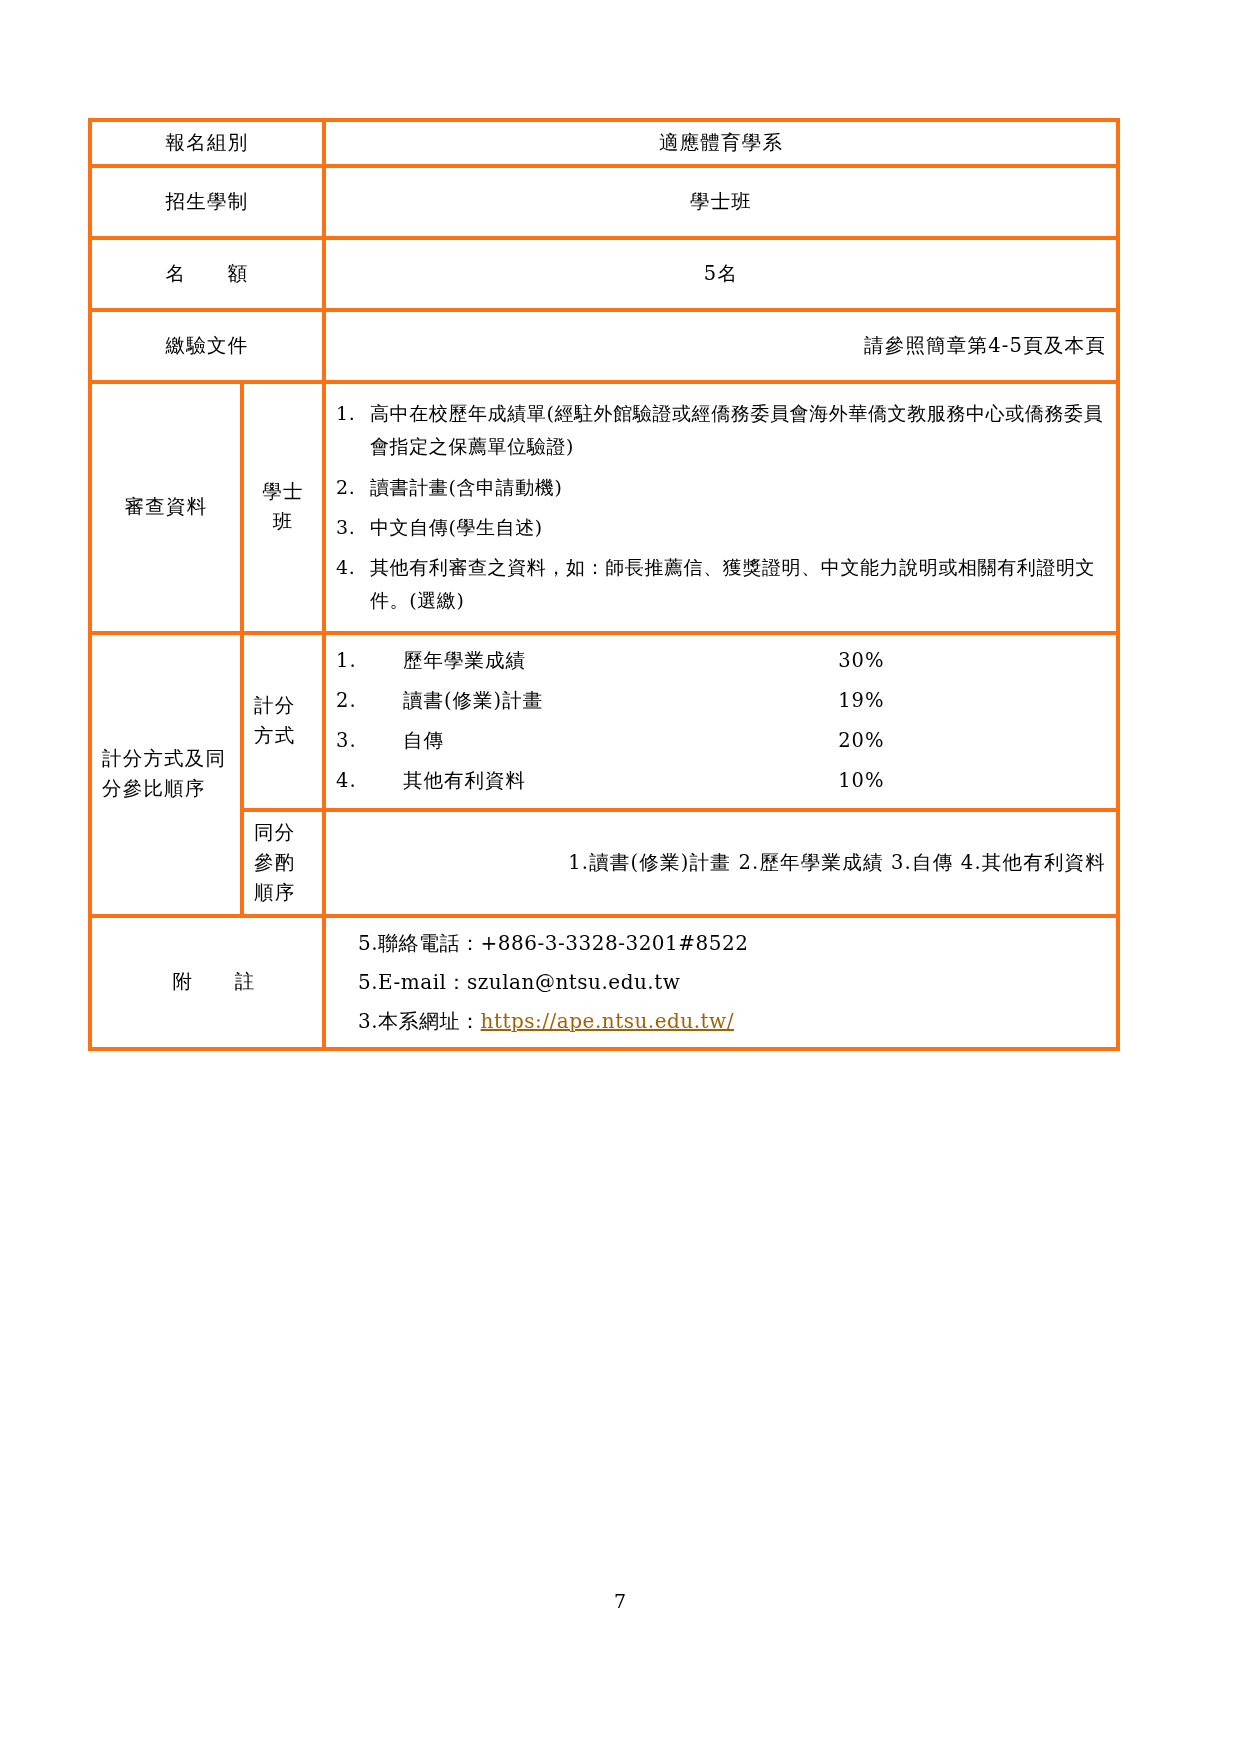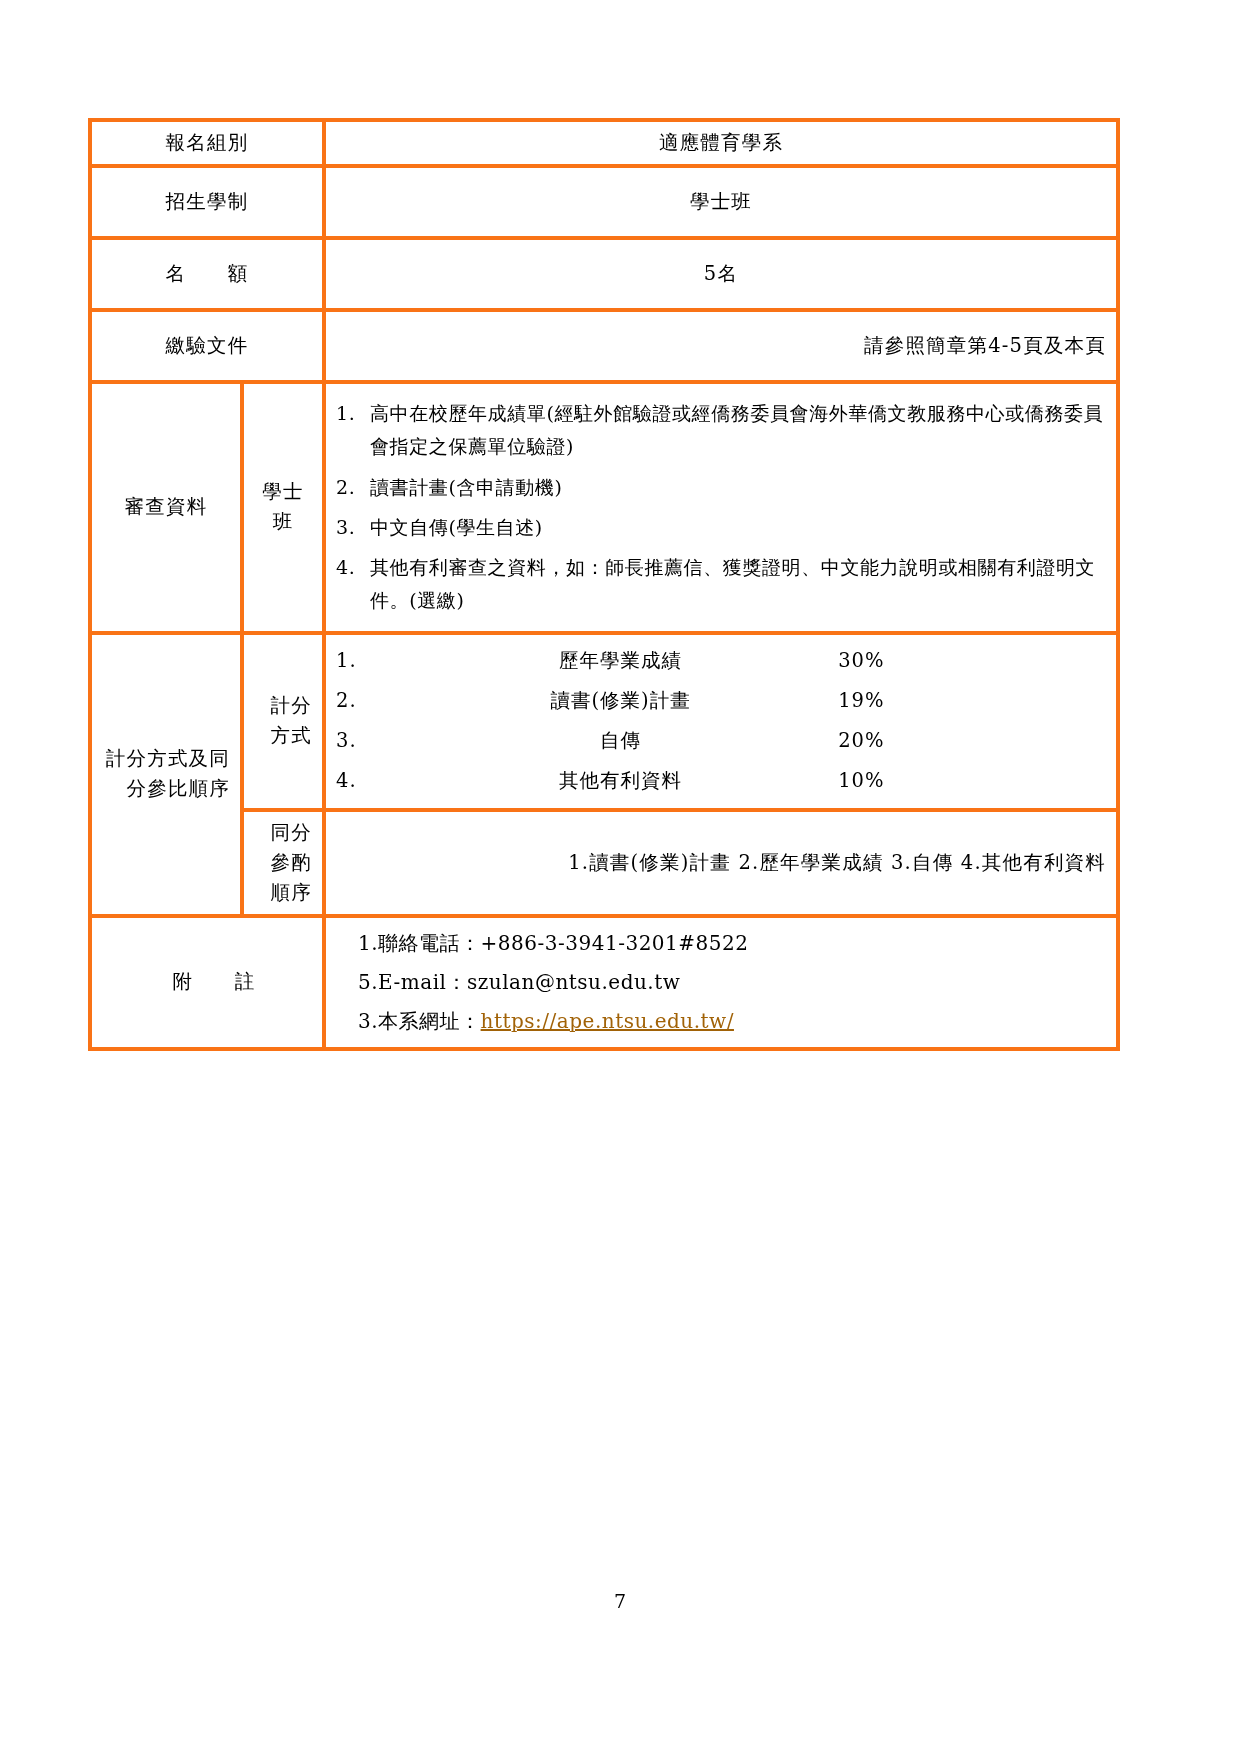--- a/index.html
+++ b/index.html
@@ -104,25 +104,25 @@
     border-collapse: collapse;
     width: 100%;
   }
   table.score td {
     border: none;
     padding: 5px 0;
     font-size: 19.5px;
     letter-spacing: 1px;
   }
   td.sc-num { width: 40px; text-align: left; padding-left: 14px; }
-  td.sc-name { width: 260px; text-align: center; }
+  td.sc-name { width: 260px; text-align: left; }
   td.sc-pct { width: 160px; text-align: left; }
 
   .stack-label {
-    text-align: right;
+    text-align: left;
     font-size: 20px;
     letter-spacing: 2px;
     line-height: 1.6;
   }
   .notes {
     text-align: left;
     padding-left: 22px;
     font-size: 20px;
     line-height: 1.95;
     letter-spacing: 0.5px;
@@ -237,21 +237,21 @@
 
         <tr>
           <td class="stack-label">同分參酌順序</td>
           <td class="left-pad">1.讀書(修業)計畫 2.歷年學業成績 3.自傳 4.其他有利資料</td>
         </tr>
 
         <tr>
           <td class="lbl-wide" colspan="2">附　　註</td>
           <td>
             <div class="notes">
-              <div class="ln mono-ish">1.聯絡電話：+886-3-3941-3201#8522</div>
+              <div class="ln mono-ish">5.聯絡電話：+886-3-3328-3201#8522</div>
               <div class="ln mono-ish">5.E-mail：szulan@ntsu.edu.tw</div>
               <div class="ln"><span>3.本系網址：</span><a class="link mono-ish" href="#">https://ape.ntsu.edu.tw/</a></div>
             </div>
           </td>
         </tr>
 
       </tbody>
     </table>
   </div>
 

